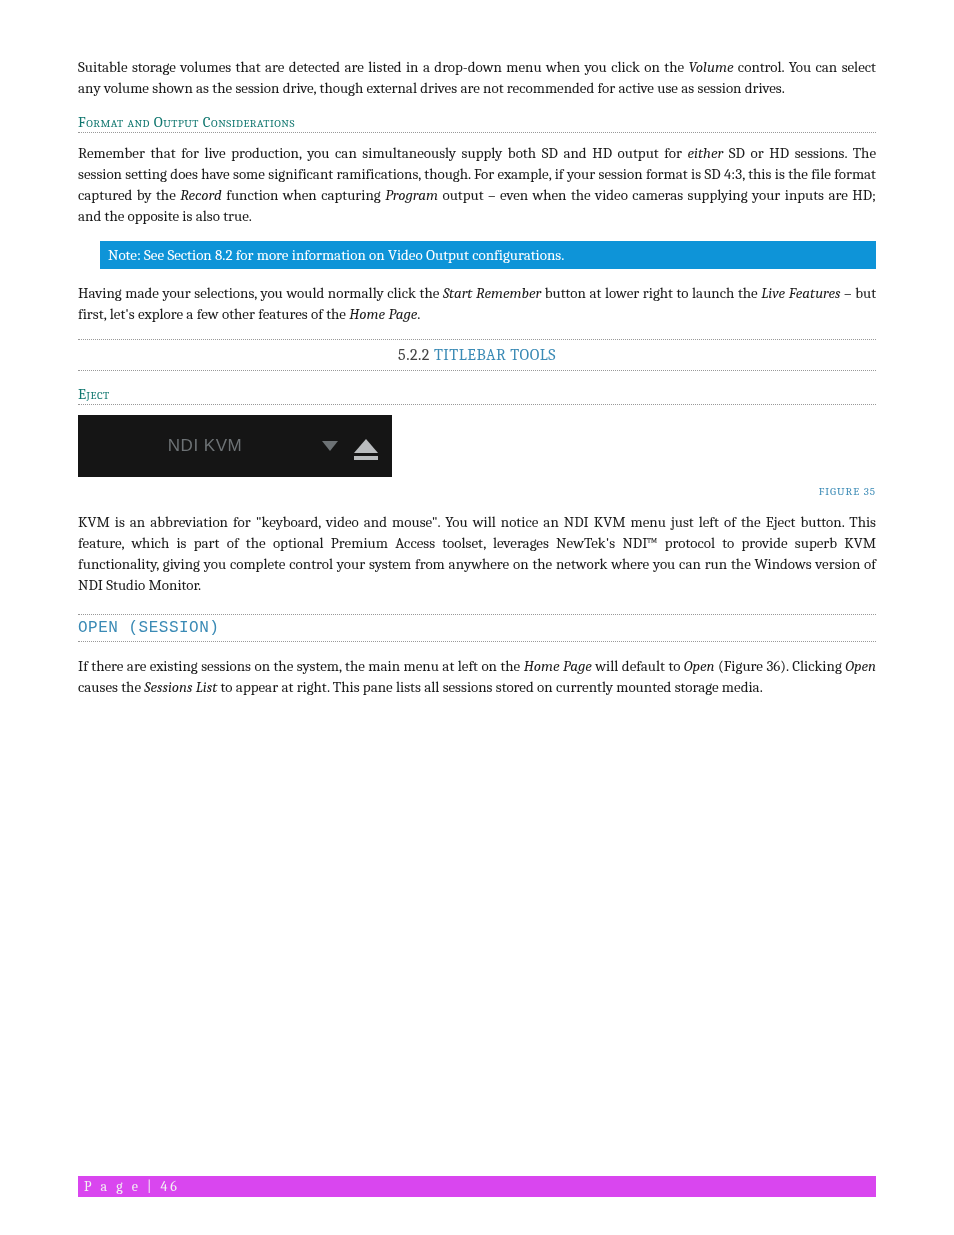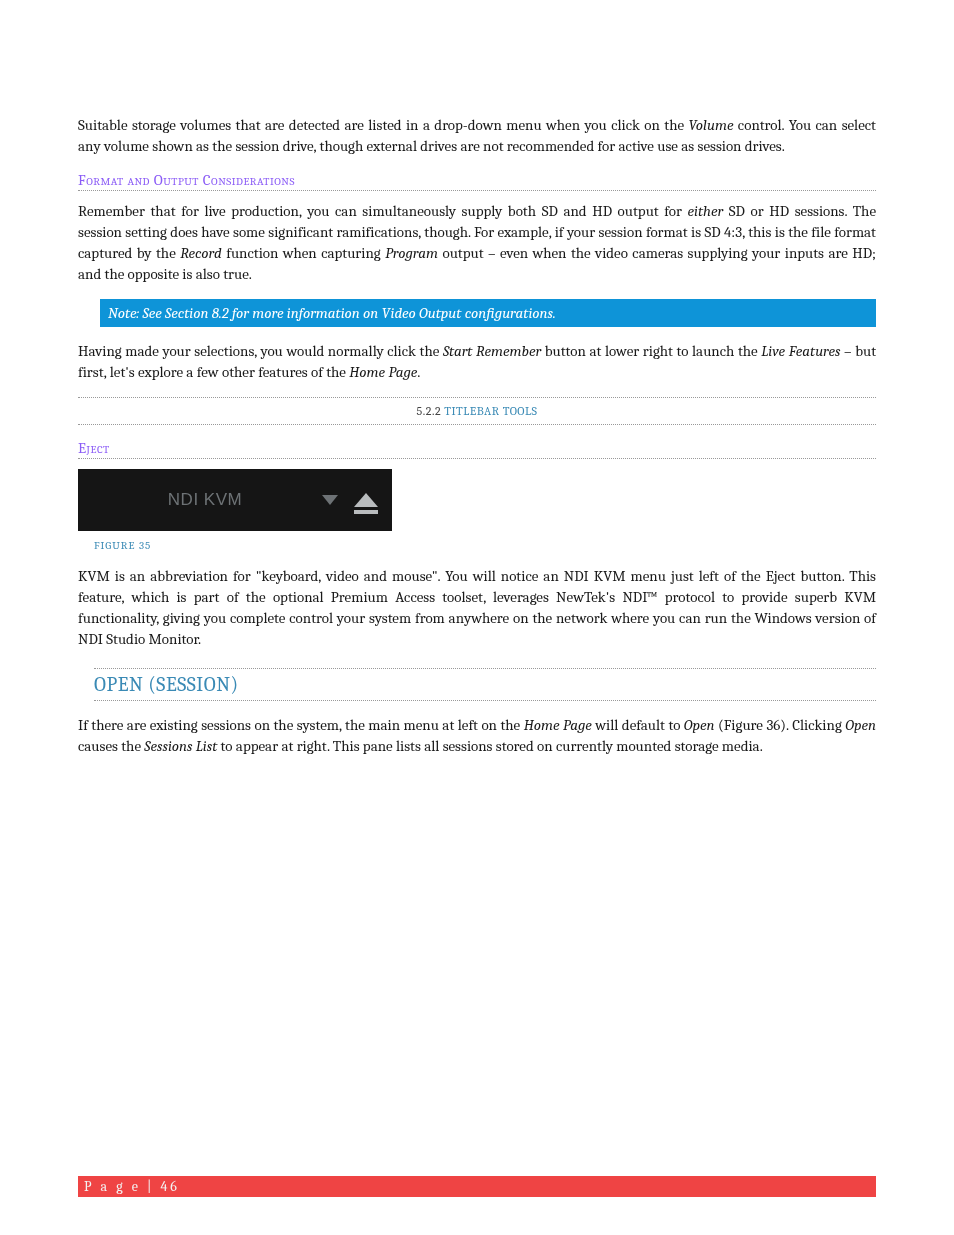--- a/index.html
+++ b/index.html
@@ -7,66 +7,66 @@
     padding: 0;
     font-family: Cambria, Georgia, serif;
     font-size: 15px;
     color: #1a1a1a;
     background: #fff;
   }
   .page {
     width: 954px;
     height: 1235px;
     box-sizing: border-box;
-    padding: 115px 78px 40px 78px;
+    padding: 57px 78px 40px 78px;
     position: relative;
   }
   p {
     margin: 0 0 14px 0;
     line-height: 1.4;
   }
   .justify {
     text-align: justify;
   }
   .italic { font-style: italic; }
   .subhead-blue {
-    color: #8b5cf6;
+    color: #0f766e;
     font-variant: small-caps;
     font-size: 15px;
     letter-spacing: 0.5px;
     padding-bottom: 1px;
     border-bottom: 1px dotted #999;
     margin: 6px 0 10px 0;
   }
   .center-head {
     text-align: center;
     color: #3a8ab5;
-    font-size: 12px;
+    font-size: 16px;
     letter-spacing: 0.5px;
     padding: 6px 0;
     border-top: 1px dotted #999;
     border-bottom: 1px dotted #999;
     margin: 12px 0 14px 0;
   }
   .center-head .num {
     color: #444;
   }
   .note {
     background: #0e94d8;
     color: #fff;
-    font-style: italic;
     padding: 4px 8px;
     margin: 10px 0 14px 22px;
     line-height: 1.35;
   }
   .fig-caption {
     color: #3a8ab5;
     font-size: 11px;
     letter-spacing: 1px;
-    margin: 8px 0 14px 16px;
+    margin: 8px 0 14px 0;
+    text-align: right;
   }
   .figure {
     width: 314px;
     height: 62px;
     background: #151515;
     display: flex;
     align-items: center;
     justify-content: flex-end;
     gap: 16px;
     padding: 0 14px 0 26px;
@@ -98,33 +98,34 @@
     content: "";
     position: absolute;
     left: -12px;
     top: 17px;
     width: 24px;
     height: 4px;
     background: #b9bcbe;
   }
   .head-open {
     color: #3a8ab5;
-    font-size: 20px;
+    font-size: 16px;
     letter-spacing: 0.5px;
     padding: 4px 0;
     border-top: 1px dotted #999;
     border-bottom: 1px dotted #999;
-    margin: 18px 0 14px 16px;
+    margin: 18px 0 14px 0;
+    font-family: Liberation Mono, monospace;
   }
   .footer {
     position: absolute;
     left: 78px;
     right: 78px;
     bottom: 38px;
-    background: #ef4444;
+    background: #d946ef;
     color: #f3f3f3;
     padding: 2px 6px;
     font-size: 14px;
     letter-spacing: 3px;
   }
 </style>
 </head>
 <body>
 
 <div class="page">

